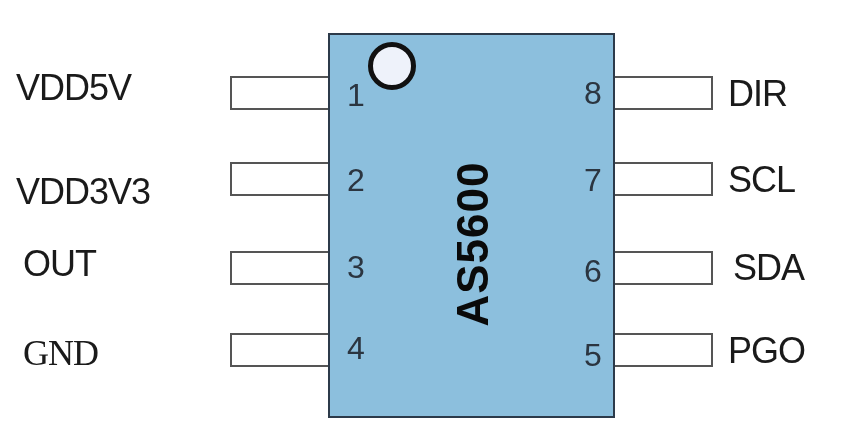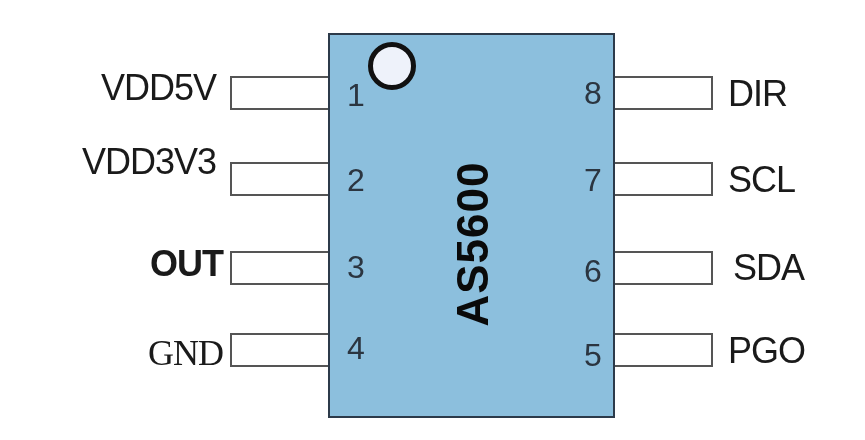--- a/index.html
+++ b/index.html
@@ -23,21 +23,21 @@
   .pin.left { left: 230px; width: 100px; border-right: none; }
   .pin.right { left: 613px; width: 100px; border-left: none; }
   .num {
     position: absolute; font-size: 32px; color: #2b3540; line-height: 1;
     width: 30px; text-align: center;
   }
   .label {
     position: absolute; font-size: 36px; color: #1a1a1a; line-height: 1;
     letter-spacing: -1px;
   }
-  .label.l { text-align: right; width: 200px; }
+  .label.l { text-align: left; width: 200px; }
   .label.r { text-align: left; width: 150px; }
   .chip-name {
     position: absolute; left: 473px; top: 244px;
     transform: translate(-50%, -50%) rotate(-90deg);
     font-size: 44px; font-weight: bold; color: #0a0a0a; white-space: nowrap;
     letter-spacing: 1px;
   }
 </style>
 </head>
 <body>
@@ -59,19 +59,19 @@
 <div class="num" style="left:341px; top:79px;">1</div>
 <div class="num" style="left:341px; top:164px;">2</div>
 <div class="num" style="left:341px; top:251px;">3</div>
 <div class="num" style="left:341px; top:332px;">4</div>
 <div class="num" style="left:578px; top:339px;">5</div>
 <div class="num" style="left:578px; top:255px;">6</div>
 <div class="num" style="left:578px; top:164px;">7</div>
 <div class="num" style="left:578px; top:77px;">8</div>
 
 <div class="label l" style="left:16px; top:70px;">VDD5V</div>
-<div class="label l" style="left:16px; top:144px;">VDD3V3</div>
-<div class="label l" style="left:23px; top:246px;font-weight:bold;">OUT</div>
+<div class="label l" style="left:16px; top:174px;">VDD3V3</div>
+<div class="label l" style="left:23px; top:246px;">OUT</div>
 <div class="label l" style="left:23px; top:335px;font-family:Liberation Serif, serif;">GND</div>
 <div class="label r" style="left:728px; top:333px;">PGO</div>
 <div class="label r" style="left:733px; top:250px;">SDA</div>
 <div class="label r" style="left:728px; top:162px;">SCL</div>
 <div class="label r" style="left:728px; top:76px;">DIR</div>
 
 </body></html>

